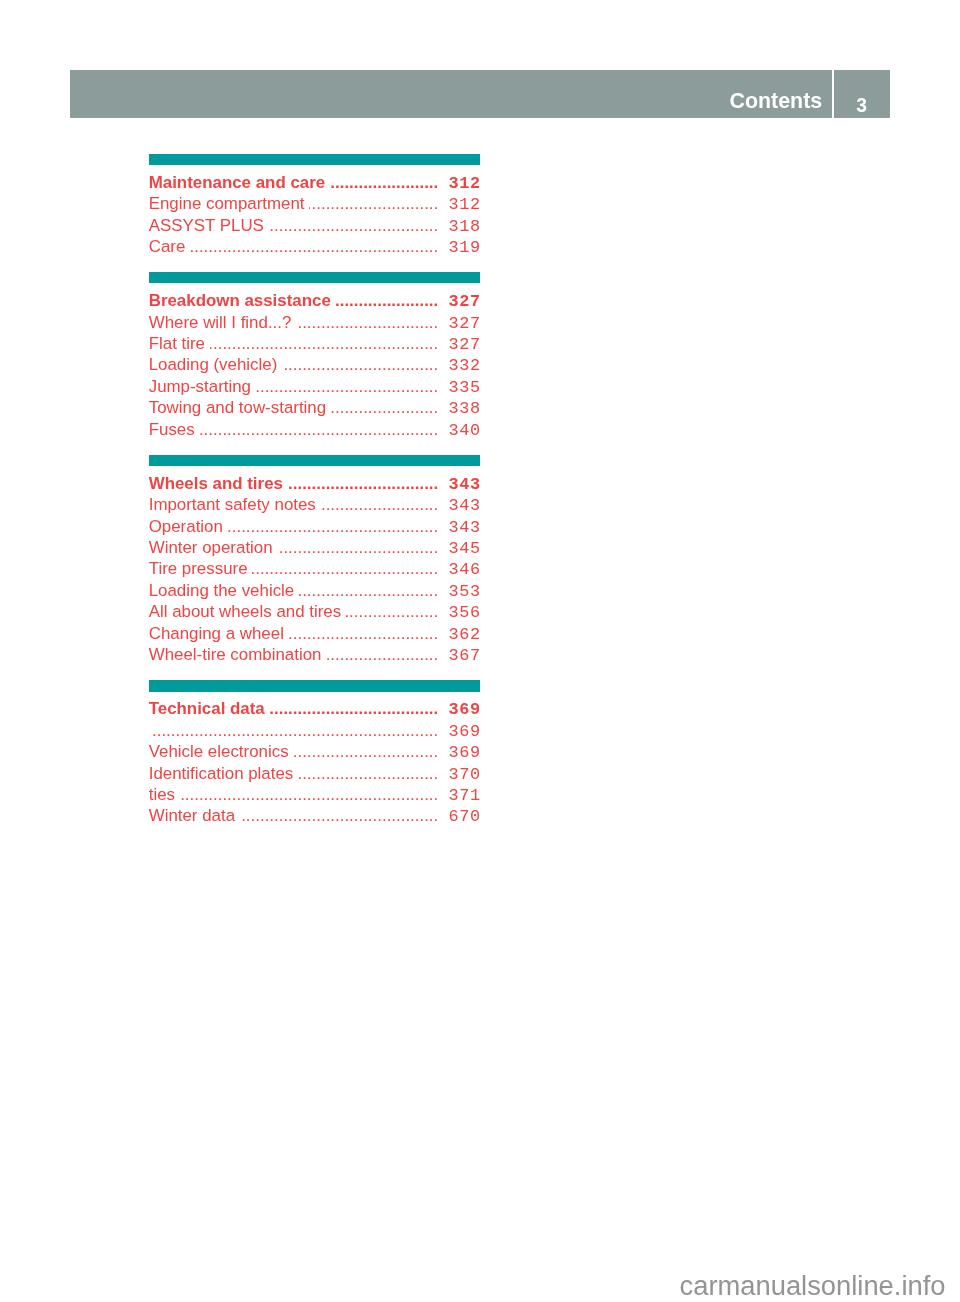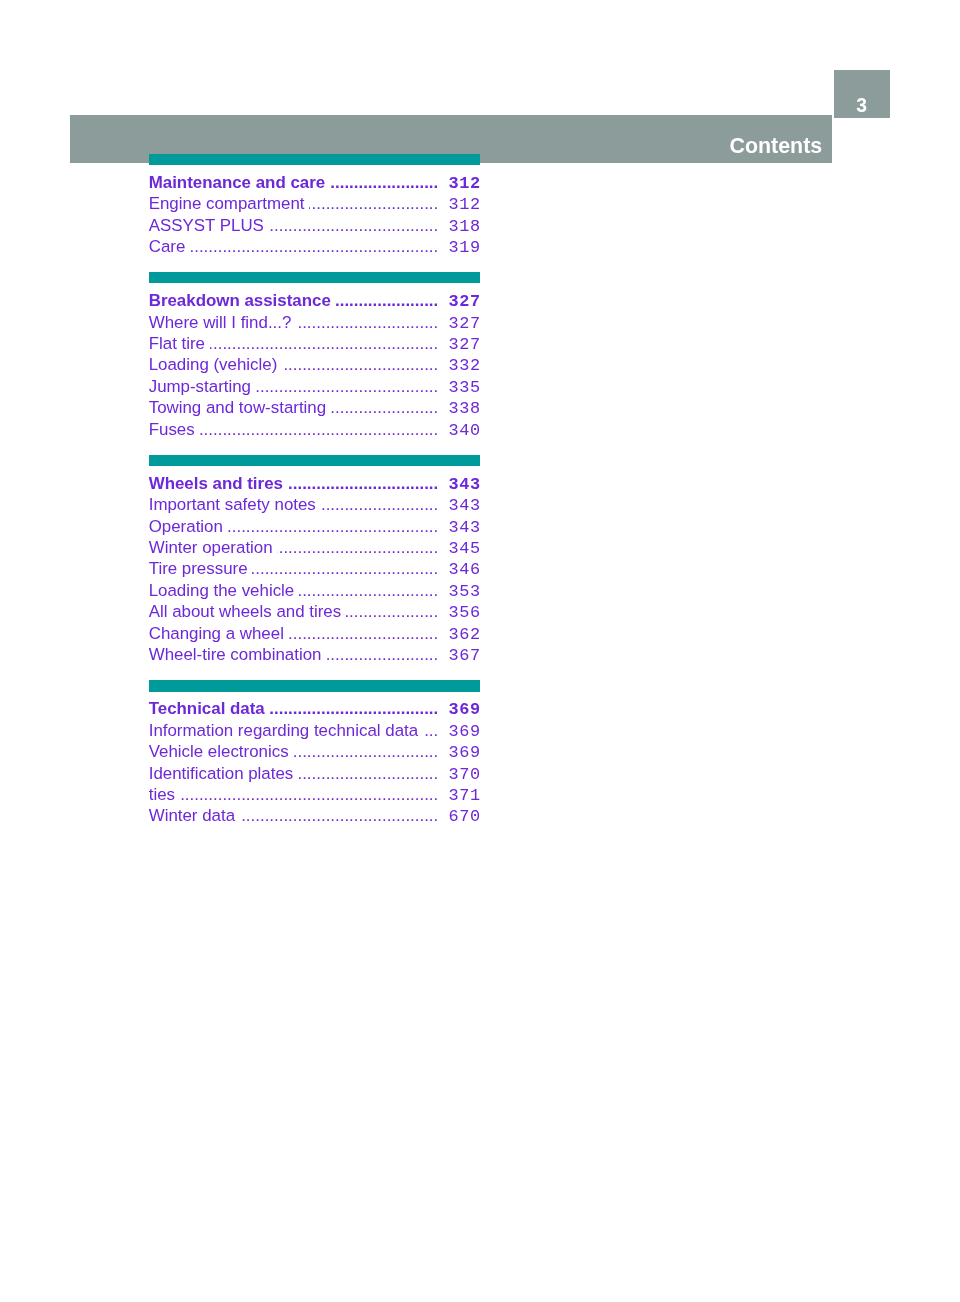--- a/index.html
+++ b/index.html
@@ -10,21 +10,20 @@
     position:relative; overflow:hidden;
     background:#ffffff;
   }
   .page { position:absolute; left:0; top:0; width:960px; height:1302px; background:#ffffff; }
 
   
   .header { position:absolute; left:70.1px; top:69.9px; width:820.2px; height:48.3px; }
   .header-title-cell {
     position:absolute; left:0; top:0; width:761.9px; height:48.3px;
     background:#8c9c9b;
-    margin-top:45px;
   }
   .header-title {
     position:absolute; right:9.8px; bottom:6.1px;
     color:#ffffff; font-size:21.4px; font-weight:bold; line-height:1;
   }
   .header-num-cell {
     position:absolute; left:763.9px; top:0; width:56.3px; height:48.3px;
     background:#8c9c9b;
   }
   .header-num {
@@ -32,21 +31,21 @@
     color:#ffffff; font-size:19.3px; font-weight:bold; line-height:1;
   }
 
   
   .toc { position:absolute; left:148.7px; top:153.8px; width:331.3px; }
   .rule { height:11.2px; background:#009a9b; }
   .section + .section .rule { margin-top:14.95px; }
   .rows { padding-top:6.8px; }
   .row {
     display:flex; align-items:baseline;
-    font-size:16.9px; line-height:21.4px; color:#6d28d9;
+    font-size:16.9px; line-height:21.4px; color:#ef4444;
     height:21.4px; white-space:nowrap;justify-content:space-between;
   }
   .row .label { flex:0 0 auto; }
   .row .leadwrap {
     flex:1 1 auto; overflow:hidden; white-space:nowrap; min-width:0;
     direction:rtl; margin-left:4.7px; margin-right:-2.6px;
   }
   .row .leadwrap > span { direction:ltr; display:inline-block; }
   .row .num { flex:0 0 45px; text-align:right; letter-spacing:0.58px; margin-right:-0.7px;font-family:Liberation Mono, monospace; }
   .row.head { font-weight:bold; }
@@ -187,21 +186,20 @@
     </div>
     <div class="section">
       <div class="rule"></div>
       <div class="rows">
         <div class="row head">
           <span class="label">Technical data</span>
           <span class="leadwrap"><span class="dots">......................................................................................................................................................</span></span>
           <span class="num">369</span>
         </div>
         <div class="row">
-          <span class="label">Information regarding technical data</span>
           <span class="leadwrap"><span class="dots">......................................................................................................................................................</span></span>
           <span class="num">369</span>
         </div>
         <div class="row">
           <span class="label">Vehicle electronics</span>
           <span class="leadwrap"><span class="dots">......................................................................................................................................................</span></span>
           <span class="num">369</span>
         </div>
         <div class="row">
           <span class="label">Identification plates</span>
@@ -214,13 +212,14 @@
           <span class="num">371</span>
         </div>
         <div class="row">
           <span class="label">Winter data</span>
           <span class="leadwrap"><span class="dots">......................................................................................................................................................</span></span>
           <span class="num">670</span>
         </div>
       </div>
     </div>
   </div>
+  <span class="watermark-text">carmanualsonline.info</span>
 </div>
 
 </body></html>

